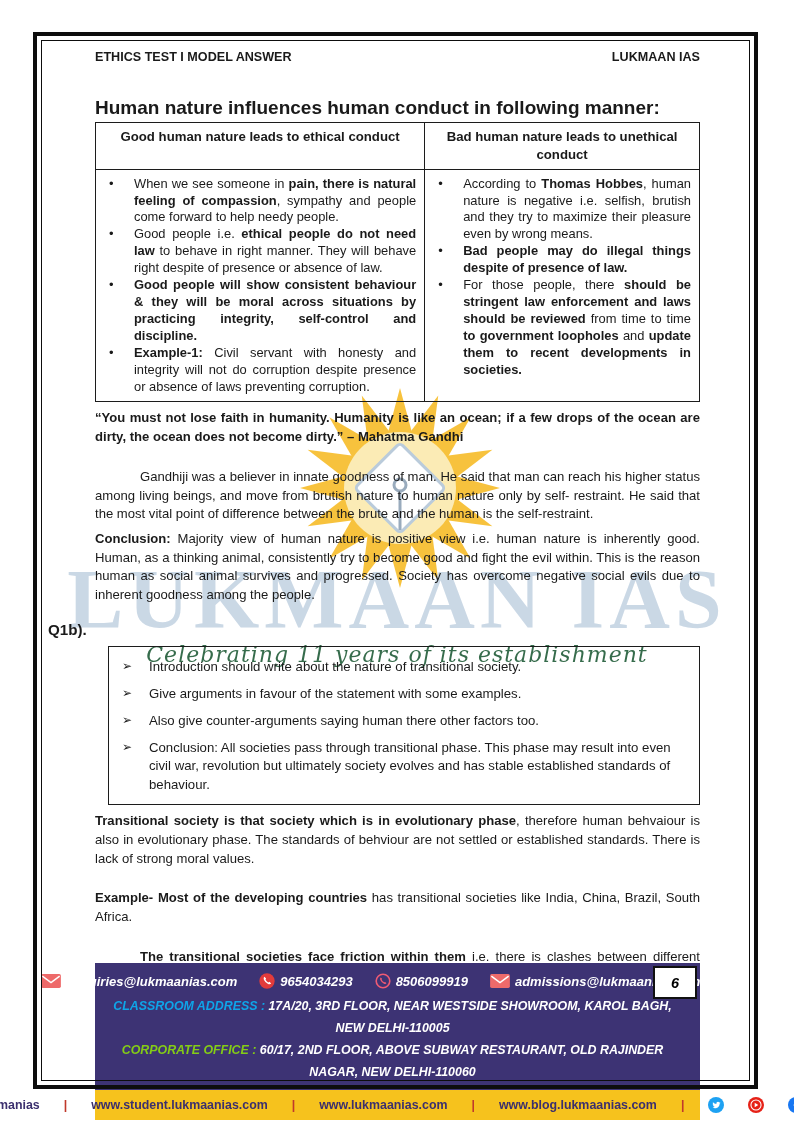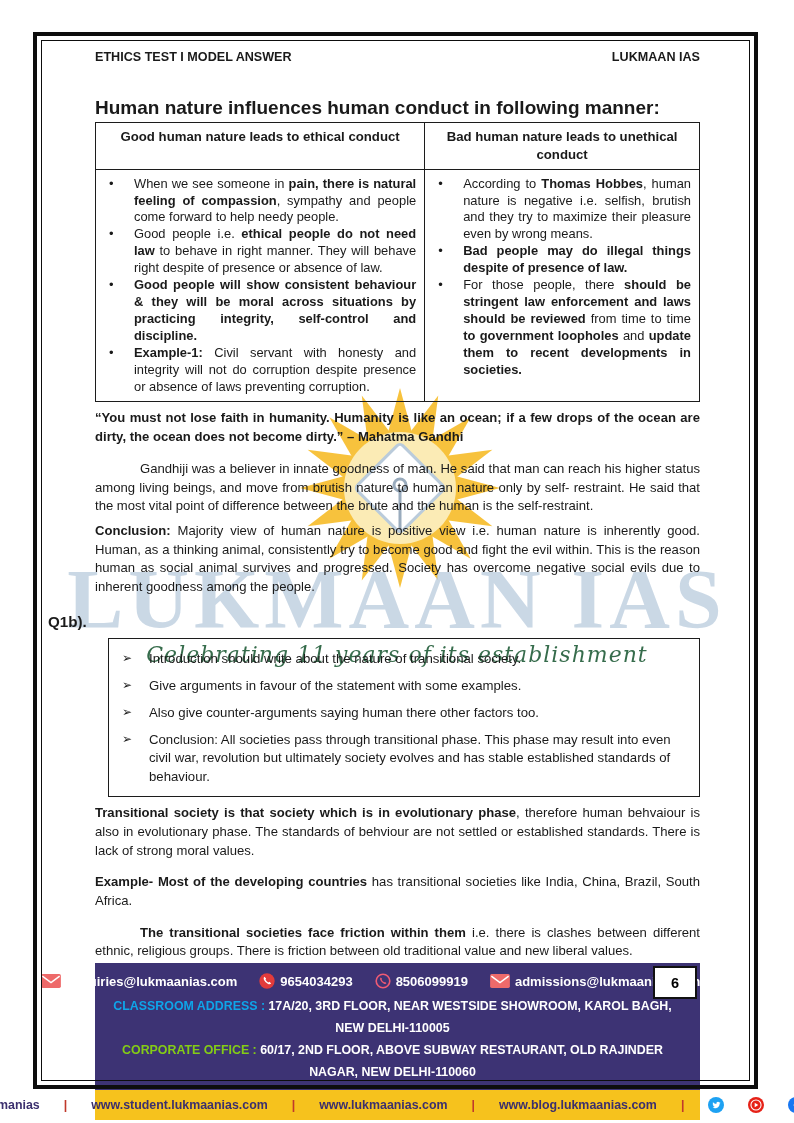--- a/index.html
+++ b/index.html
@@ -32,40 +32,40 @@
 
   table.cmp{border-collapse:collapse;width:100%;margin-top:3px;}
   table.cmp th,table.cmp td{border:1.6px solid #1c1c1c;vertical-align:top;}
   table.cmp th{font-size:13.2px;font-weight:700;text-align:center;padding:5px 14px;line-height:1.35;}
   table.cmp .c1{width:54.5%;}
   table.cmp td{padding:6px 8px 6px 0;}
   ul.blist{list-style:none;margin:0;padding:0;}
   ul.blist li{position:relative;padding-left:38px;font-size:12.9px;line-height:1.31;text-align:justify;}
   ul.blist .mk{position:absolute;left:13px;top:-1px;font-size:13px;}
 
-  .para{margin-top:13px;font-size:13.1px;line-height:1.43;text-align:justify;}
+  .para{margin-top:21px;font-size:13.1px;line-height:1.43;text-align:justify;}
   .para.bold{font-weight:700;}
   .para.ind{text-indent:45px;}
   .quote{margin-top:7px;}
   .concl{margin-top:6px;}
 
   .qrow{display:flex;margin-top:16px;margin-left:-47px;}
   .qlabel{width:66px;font-weight:700;font-size:15.2px;flex:none;}
   .qtext{flex:1;font-weight:700;font-size:15.2px;line-height:1.5;text-align:justify;}
 
   .appr{margin-top:8px;margin-left:13px;width:570px;border:1.6px solid #1c1c1c;padding:3px 10px 9px 10px;}
   .appr-title{text-align:center;}
   .appr-title span{background:#000;color:#fff;font-weight:700;font-size:13.4px;padding:0 5px;}
   ul.alist{list-style:none;margin:5px 0 0 0;padding:0;}
   ul.alist li{position:relative;padding-left:30px;margin-top:8px;font-size:13.2px;line-height:1.43;}
   ul.alist .mk{position:absolute;left:3px;top:0;font-size:12px;}
 
   
   .footer{position:absolute;left:95px;top:963px;width:605px;z-index:2;font-weight:700;}
-  .f-purple{background:var(--footer-purple,#3d3374);color:#fff;position:relative;padding:4px 16px 7px 6px;}
+  .f-purple{background:var(--footer-purple,#3d3374);color:#fff;position:relative;padding:4px 16px 7px 6px;font-style:italic;}
   .f-contact{display:flex;align-items:center;justify-content:center;gap:11px;height:28px;font-size:13px;padding-right:44px;}
   .f-contact .itm{display:flex;align-items:center;gap:5px;}
   .f-sep{width:1.5px;height:20px;background:#cfa83f;}
   .f-addr{text-align:center;font-size:12.4px;line-height:1.78;}
   .f-lab1{color:#0ea5e9;}
   .f-lab2{color:#84cc16;}
   .pageno{position:absolute;top:3px;right:3px;width:40px;height:29px;background:#fff;border:2px solid #111;
     color:#000;display:flex;align-items:center;justify-content:center;font-size:14.5px;}
   .f-yellow{background:var(--footer-yellow,#f6c21d);height:30px;display:flex;align-items:center;justify-content:center;
     gap:24px;color:#3b2f6e;font-size:12.4px;}

